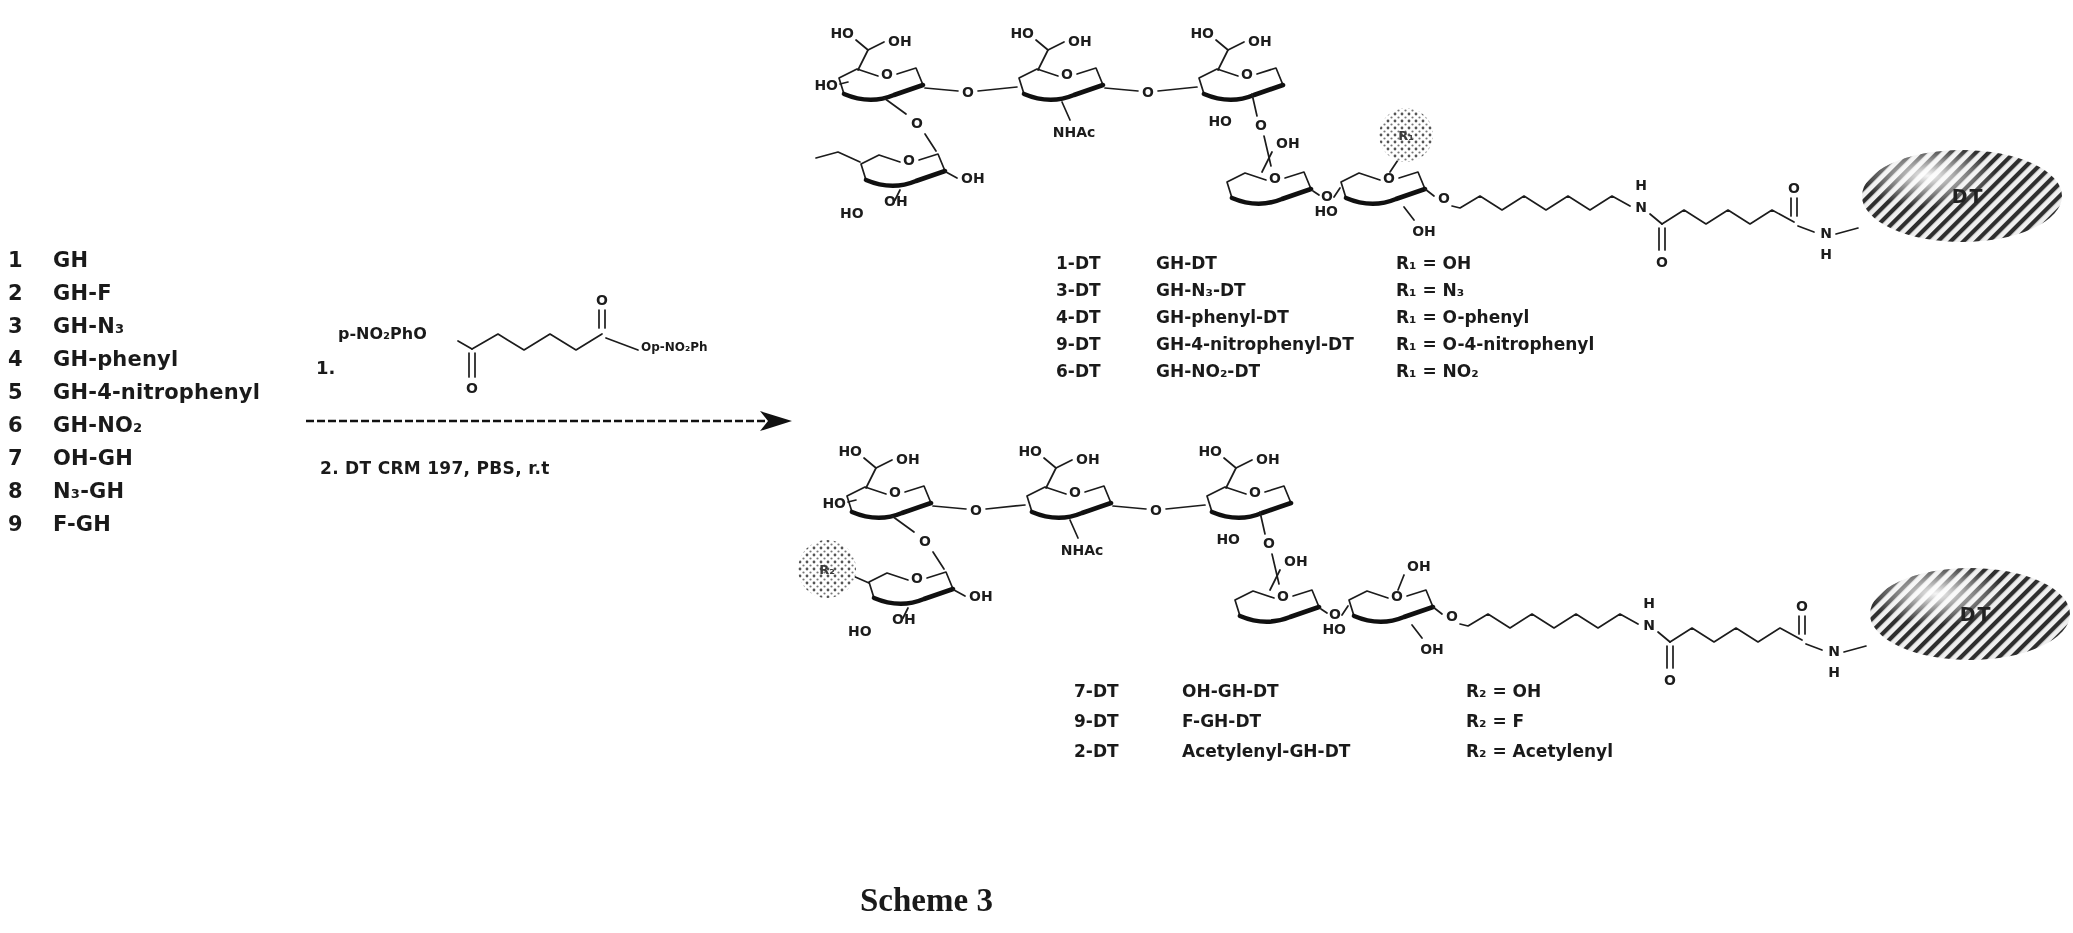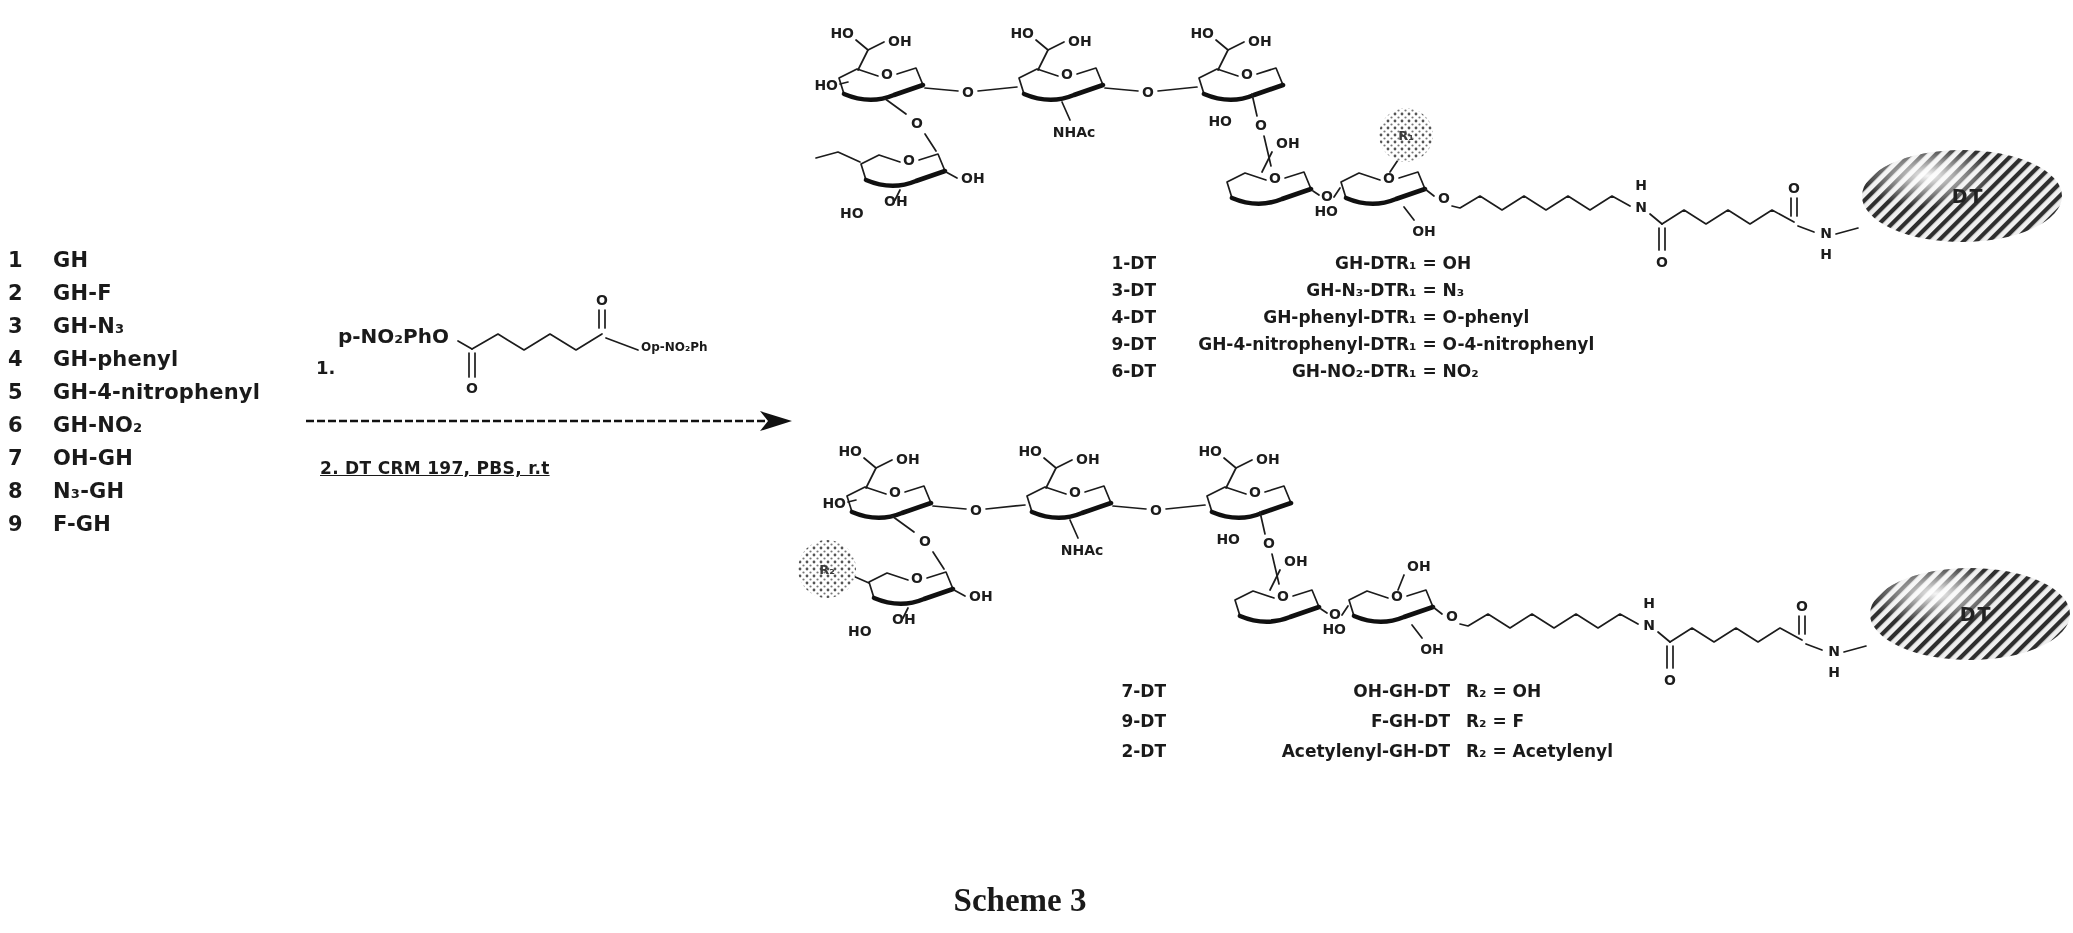--- a/index.html
+++ b/index.html
@@ -7,34 +7,34 @@
     position:relative;width:2073px;height:933px;background:#fff;overflow:hidden;
     font-family:"DejaVu Sans","Liberation Sans",sans-serif;color:#1a1a1a;
   }
   .abs{position:absolute;}
   
   .cmpd-list{left:8px;top:244px;width:300px;}
   .cmpd-row{display:flex;height:33px;line-height:33px;font-size:21px;font-weight:700;letter-spacing:.2px;}
   .cmpd-num{width:45px;}
   
   .step1{left:316px;top:357px;font-size:18px;font-weight:600;}
-  .step2{left:320px;top:458px;font-size:17px;font-weight:600;letter-spacing:.3px;text-decoration:underline;}
-  .rg-left{left:338px;top:324px;font-size:20px;font-weight:600;text-align:center;}
+  .step2{left:320px;top:458px;font-size:17px;font-weight:600;letter-spacing:.3px;}
+  .rg-left{left:338px;top:324px;font-size:16px;font-weight:600;text-align:center;}
   .rg-right{left:641px;top:340px;font-size:12px;font-weight:600;}
   
   .ptable{display:block;}
   .ptable-top{left:1056px;top:250px;width:760px;}
   .ptable-bot{left:1074px;top:676px;width:760px;}
-  .prow{display:flex;font-weight:700;text-align:right;}
+  .prow{display:flex;font-weight:700;}
   .ptable-top .prow{height:27px;line-height:27px;font-size:17px;}
   .ptable-bot .prow{height:30px;line-height:30px;font-size:17px;gap:16px;}
   .pid-t{width:100px;}  .pname-t{width:240px;}
   .pid-b{width:92px;}   .pname-b{width:268px;}
   
-  .title{left:860px;top:882px;width:320px;text-align:center;
+  .title{left:860px;top:882px;width:320px;
          font-family:"Liberation Serif","DejaVu Serif",serif;font-size:33px;font-weight:700;}
   
   svg{position:absolute;left:0;top:0;}
   .ln{stroke:#1c1c1c;stroke-width:1.7;fill:none;stroke-linejoin:round;stroke-linecap:round;}
   .bd{stroke:#101010;stroke-width:4.6;fill:none;stroke-linecap:round;}
   .at{font:700 14px "DejaVu Sans",sans-serif;fill:#1c1c1c;}
   .nh{font:700 14px "DejaVu Sans",sans-serif;fill:#1c1c1c;}
   .dtt{font:700 19px "DejaVu Sans",sans-serif;fill:#222;letter-spacing:2px;}
   .rt{font:700 13px "DejaVu Sans",sans-serif;fill:#3a3a3a;}
 </style>

